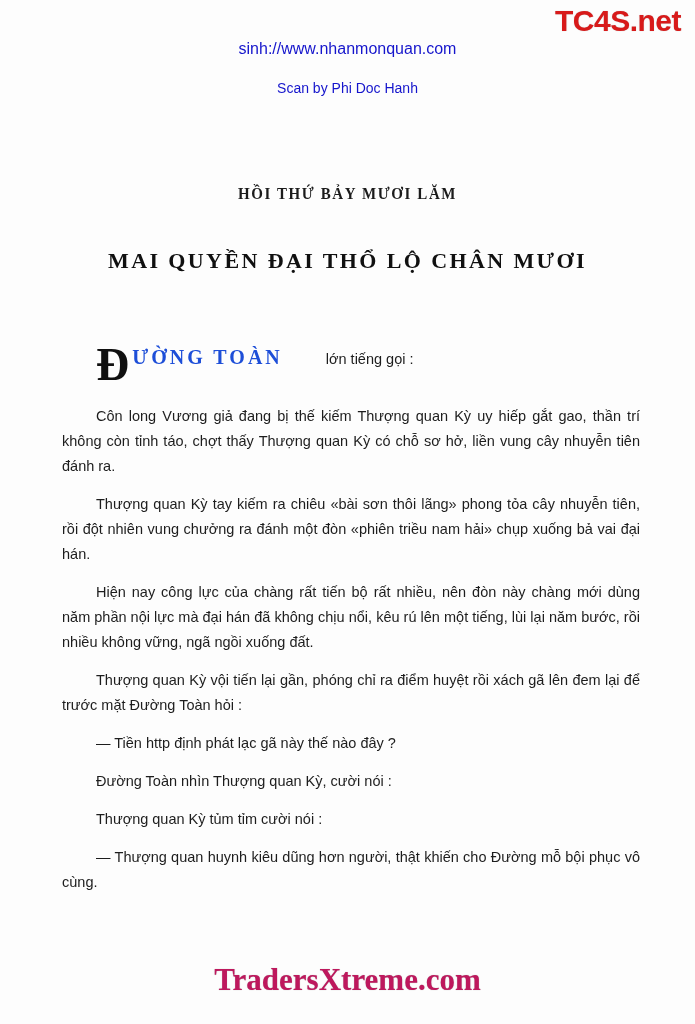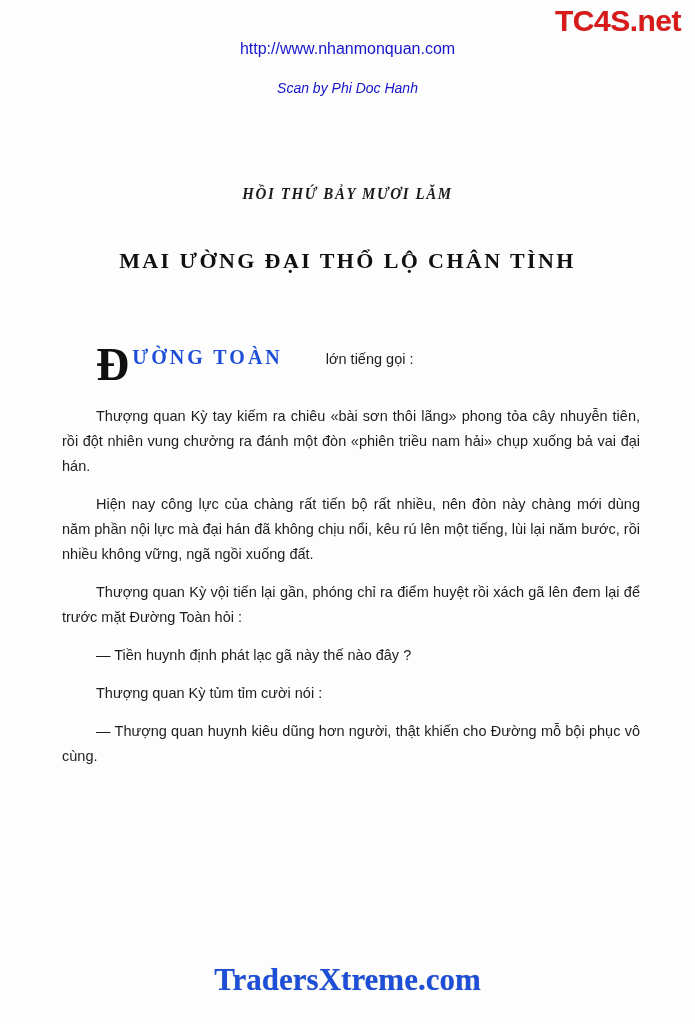--- a/index.html
+++ b/index.html
@@ -45,35 +45,33 @@
   }
   .scan-line {
     position: absolute;
     top: 80px;
     left: 0;
     width: 100%;
     text-align: center;
     color: #1515cc;
     font-size: 14px;
     font-family: "Liberation Sans", sans-serif;
-    font-style: italic;
   }
 
   
   .chapter-sub {
     position: absolute;
     top: 186px;
     left: 0;
     width: 100%;
     text-align: center;
     font-family: "Liberation Serif", serif;
     font-size: 15px;
     letter-spacing: 1.6px;
     color: #1b1b1b;
-    font-style: italic;
     font-weight: bold;
     transform: scaleY(1.05);
   }
   .chapter-title {
     position: absolute;
     top: 248px;
     left: 0;
     width: 100%;
     text-align: center;
     font-family: "Liberation Serif", serif;
@@ -145,45 +143,47 @@
   
   .traders {
     position: absolute;
     bottom: 26px;
     left: 0;
     width: 100%;
     text-align: center;
     font-family: "Liberation Serif", serif;
     font-weight: bold;
     font-size: 31px;
-    color: #1d4ed8;
+    color: #be185d;
     text-shadow: 0 0 1px rgba(0,0,0,0.3);
   }
 </style>
 </head>
 <body>
 
 <div class="page">
 
   <div class="tc4s">TC4S.net</div>
 
-  <div class="url-line">http://www.nhanmonquan.com</div>
+  <div class="url-line">sinh://www.nhanmonquan.com</div>
   <div class="scan-line">Scan by Phi Doc Hanh</div>
 
   <div class="chapter-sub">HỒI THỨ BẢY MƯƠI LĂM</div>
-  <div class="chapter-title">MAI ƯỜNG ĐẠI THỔ LỘ CHÂN TÌNH</div>
+  <div class="chapter-title">MAI QUYỀN ĐẠI THỔ LỘ CHÂN MƯƠI</div>
 
   <div class="body-text">
     <p class="dropcap-para">
       <span class="dropcap">Đ</span><span class="firstword">ƯỜNG TOÀN</span><span class="first-line-rest">lớn tiếng gọi :</span>
     </p>
+    <p class="indent">Côn long Vương giả đang bị thế kiếm Thượng quan Kỳ uy hiếp gắt gao, thần trí không còn tỉnh táo, chợt thấy Thượng quan Kỳ có chỗ sơ hở, liền vung cây nhuyễn tiên đánh ra.</p>
     <p class="indent">Thượng quan Kỳ tay kiếm ra chiêu «bài sơn thôi lãng» phong tỏa cây nhuyễn tiên, rồi đột nhiên vung chưởng ra đánh một đòn «phiên triều nam hải» chụp xuống bả vai đại hán.</p>
     <p class="indent">Hiện nay công lực của chàng rất tiến bộ rất nhiều, nên đòn này chàng mới dùng năm phần nội lực mà đại hán đã không chịu nổi, kêu rú lên một tiếng, lùi lại năm bước, rồi nhiều không vững, ngã ngồi xuống đất.</p>
     <p class="indent">Thượng quan Kỳ vội tiến lại gần, phóng chỉ ra điểm huyệt rồi xách gã lên đem lại để trước mặt Đường Toàn hỏi :</p>
-    <p class="indent">— Tiền huynh định phát lạc gã này thế nào đây ?</p>
+    <p class="indent">— Tiền http định phát lạc gã này thế nào đây ?</p>
+    <p class="indent">Đường Toàn nhìn Thượng quan Kỳ, cười nói :</p>
     <p class="indent">Thượng quan Kỳ tủm tỉm cười nói :</p>
     <p class="indent">— Thượng quan huynh kiêu dũng hơn người, thật khiến cho Đường mỗ bội phục vô cùng.</p>
   </div>
 
 
   <div class="traders">TradersXtreme.com</div>
 
 </div>
 
 </body></html>

